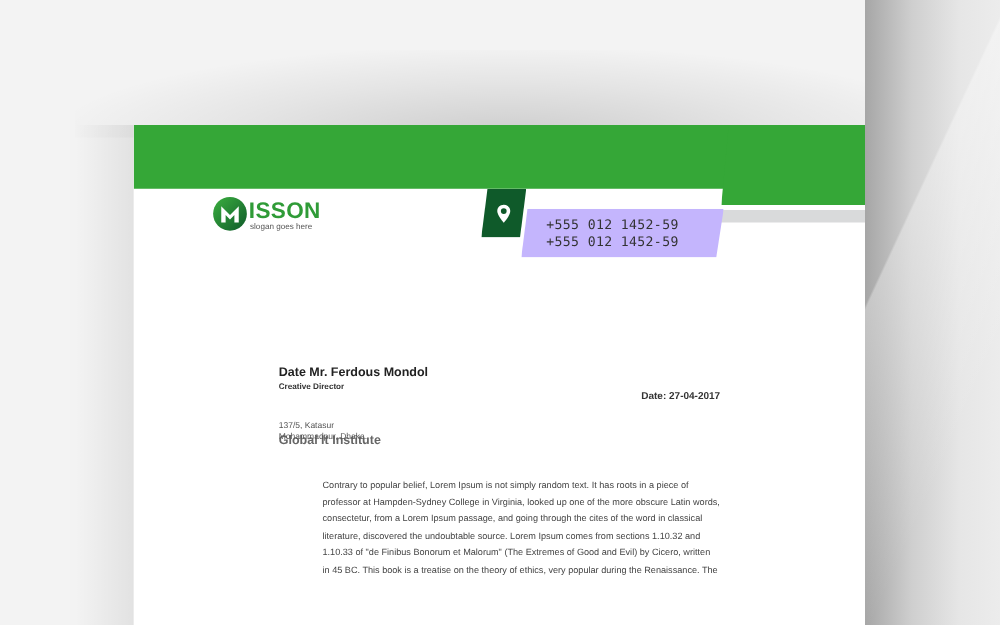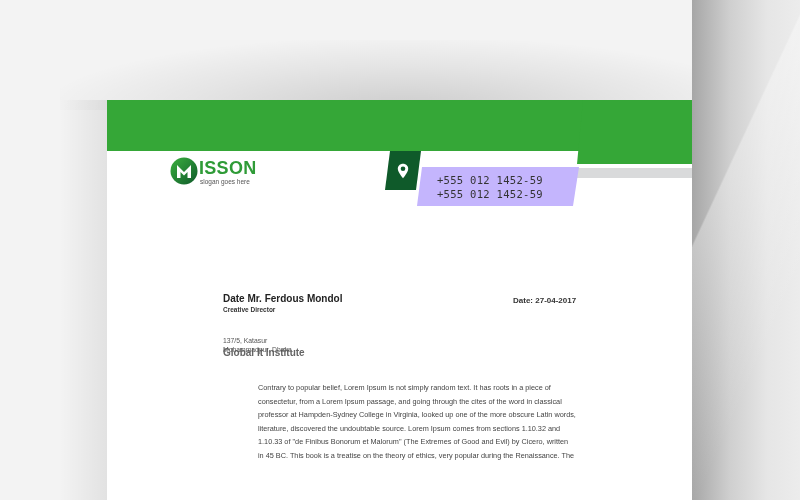--- a/index.html
+++ b/index.html
@@ -73,21 +73,21 @@
   }
   .org-name {
     position: absolute; left: 116px; top: 224px;
     font-family: "Liberation Sans", sans-serif; font-weight: bold; font-size: 10px; color: #666; margin-top: 23px;
   }
   .org-addr {
     position: absolute; left: 116px; top: 236px;
     font-family: "Liberation Sans", sans-serif; font-size: 6.8px; color: #555; line-height: 9px;
   }
   .date {
-    position: absolute; left: 406px; top: 196px;
+    position: absolute; left: 406px; top: 212px;
     font-family: "Liberation Sans", sans-serif; font-weight: bold; font-size: 8px; color: #333;
   }
   .body-text {
     position: absolute; left: 116px; top: 281px; width: 365px;
     font-family: "Liberation Sans", sans-serif; font-size: 7.3px; color: #444; line-height: 13.5px;
   }
   .body-line { white-space: nowrap; margin-left: 35px; }
 </style>
 </head>
 <body>
@@ -133,19 +133,19 @@
   <div class="org-name">Global It Institute</div>
   <div class="org-addr">
     <div>137/5, Katasur</div>
     <div>Mohammadpur, Dhaka.</div>
   </div>
 
   <div class="date">Date: 27-04-2017</div>
 
   <div class="body-text">
     <div class="body-line">Contrary to popular belief, Lorem Ipsum is not simply random text. It has roots in a piece of</div>
+    <div class="body-line">professor at Hampden-Sydney College in Virginia, looked up one of the more obscure Latin words,</div>
     <div class="body-line">consectetur, from a Lorem Ipsum passage, and going through the cites of the word in classical</div>
-    <div class="body-line">professor at Hampden-Sydney College in Virginia, looked up one of the more obscure Latin words,</div>
     <div class="body-line">literature, discovered the undoubtable source. Lorem Ipsum comes from sections 1.10.32 and</div>
     <div class="body-line">1.10.33 of "de Finibus Bonorum et Malorum" (The Extremes of Good and Evil) by Cicero, written</div>
     <div class="body-line">in 45 BC. This book is a treatise on the theory of ethics, very popular during the Renaissance. The</div>
   </div>
 </div>
 
 </body></html>

